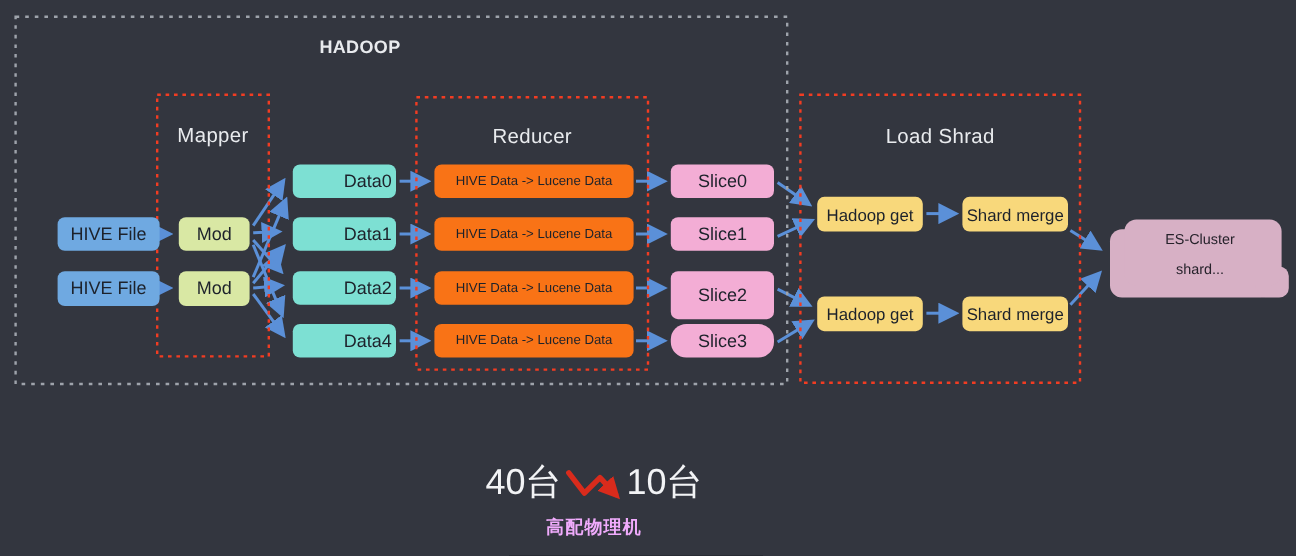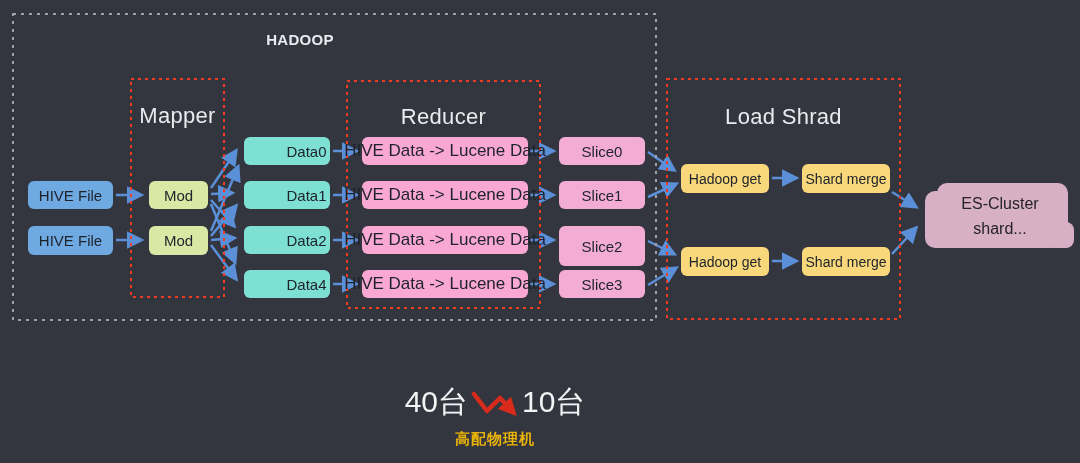--- a/index.html
+++ b/index.html
@@ -5,52 +5,52 @@
   html,body{margin:0;padding:0;background:#23252c;}
   .stage{
     position:relative;width:1080px;height:463px;overflow:hidden;
     background:#33363f;
     font-family:"Liberation Sans","DejaVu Sans",sans-serif;
     -webkit-font-smoothing:antialiased;
   }
   .stage svg.layer{position:absolute;left:0;top:0;width:1080px;height:463px;}
   .grouptitle{
     position:absolute;color:#e9ebee;text-align:center;
-    font-size:22px;letter-spacing:.3px;white-space:nowrap;
+    font-size:17px;letter-spacing:.3px;white-space:nowrap;
   }
   .grouptitle.bold{font-weight:bold;font-size:15px;}
   .node{
     position:absolute;display:flex;align-items:center;justify-content:center;
     border-radius:6px;color:#1d222b;font-size:15px;white-space:nowrap;
     box-sizing:border-box;
   }
-  .node.blue{background:#6fa9e1;}
+  .node.blue{background:#6fa9e1;margin-left:20px;}
   .node.green{background:#d9e8a4;}
   .node.teal{background:#7de0d3;padding-left:39px;}
-  .node.salmon{background:#f9a8d4;font-size:17px;}
+  .node.salmon{background:#f97316;font-size:11px;}
   .node.pink{background:#f3add5;}
   .node.yellow{background:#f8d87b;font-size:14px;}
   .es-wrap{position:absolute;left:925px;top:183px;width:150px;height:67px;}
   .es-part{position:absolute;background:#d7b0c5;border-radius:10px;}
   .es-a{left:12px;top:0;width:131px;height:55px;}
   .es-b{left:0;top:8px;width:136px;height:57px;}
   .es-c{left:121px;top:39px;width:28px;height:26px;border-radius:8px;}
   .es-text{
     position:absolute;left:4px;top:4px;width:142px;height:58px;
-    display:flex;flex-direction:column;align-items:center;justify-content:center;
-    color:#26222b;font-size:16px;line-height:25px;
+    display:flex;flex-direction:column;align-items:center;
+    color:#26222b;font-size:12px;line-height:25px;
   }
   .footer-row{
     position:absolute;left:370px;top:381px;width:250px;height:42px;
     display:flex;align-items:center;justify-content:center;gap:3px;
     color:#f2f3f5;font-size:30px;
   }
   .footer-caption{
     position:absolute;left:370px;top:430px;width:250px;text-align:center;
-    color:#eab308;font-size:15px;font-weight:bold;letter-spacing:1px;
+    color:#f0abfc;font-size:15px;font-weight:bold;letter-spacing:1px;
   }
   .zigzag{width:48px;height:30px;flex:0 0 auto;margin-top:6px;}
 </style>
 </head>
 <body>
 
 <div class="stage">
 
   <svg class="layer" viewBox="0 0 1080 463">
     <defs>
@@ -120,21 +120,21 @@
   <div class="node teal" style="left:244px;top:270px;width:86px;height:28px;">Data4</div>
 
   <div class="node salmon" style="left:362px;top:137px;width:166px;height:28px;">HIVE Data -&gt; Lucene Data</div>
   <div class="node salmon" style="left:362px;top:181px;width:166px;height:28px;">HIVE Data -&gt; Lucene Data</div>
   <div class="node salmon" style="left:362px;top:226px;width:166px;height:28px;">HIVE Data -&gt; Lucene Data</div>
   <div class="node salmon" style="left:362px;top:270px;width:166px;height:28px;">HIVE Data -&gt; Lucene Data</div>
 
   <div class="node pink" style="left:559px;top:137px;width:86px;height:28px;">Slice0</div>
   <div class="node pink" style="left:559px;top:181px;width:86px;height:28px;">Slice1</div>
   <div class="node pink" style="left:559px;top:226px;width:86px;height:40px;">Slice2</div>
-  <div class="node pink" style="left:559px;top:270px;width:86px;height:28px;">Slice3</div>
+  <div class="node pink" style="left:559px;top:270px;width:86px;height:28px;border-radius:13px;">Slice3</div>
 
   <div class="node yellow" style="left:681px;top:164px;width:88px;height:29px;">Hadoop get</div>
   <div class="node yellow" style="left:802px;top:164px;width:88px;height:29px;">Shard merge</div>
   <div class="node yellow" style="left:681px;top:247px;width:88px;height:29px;">Hadoop get</div>
   <div class="node yellow" style="left:802px;top:247px;width:88px;height:29px;">Shard merge</div>
 
   <div class="es-wrap">
     <div class="es-part es-b"></div>
     <div class="es-part es-c"></div>
     <div class="es-part es-a"></div>

